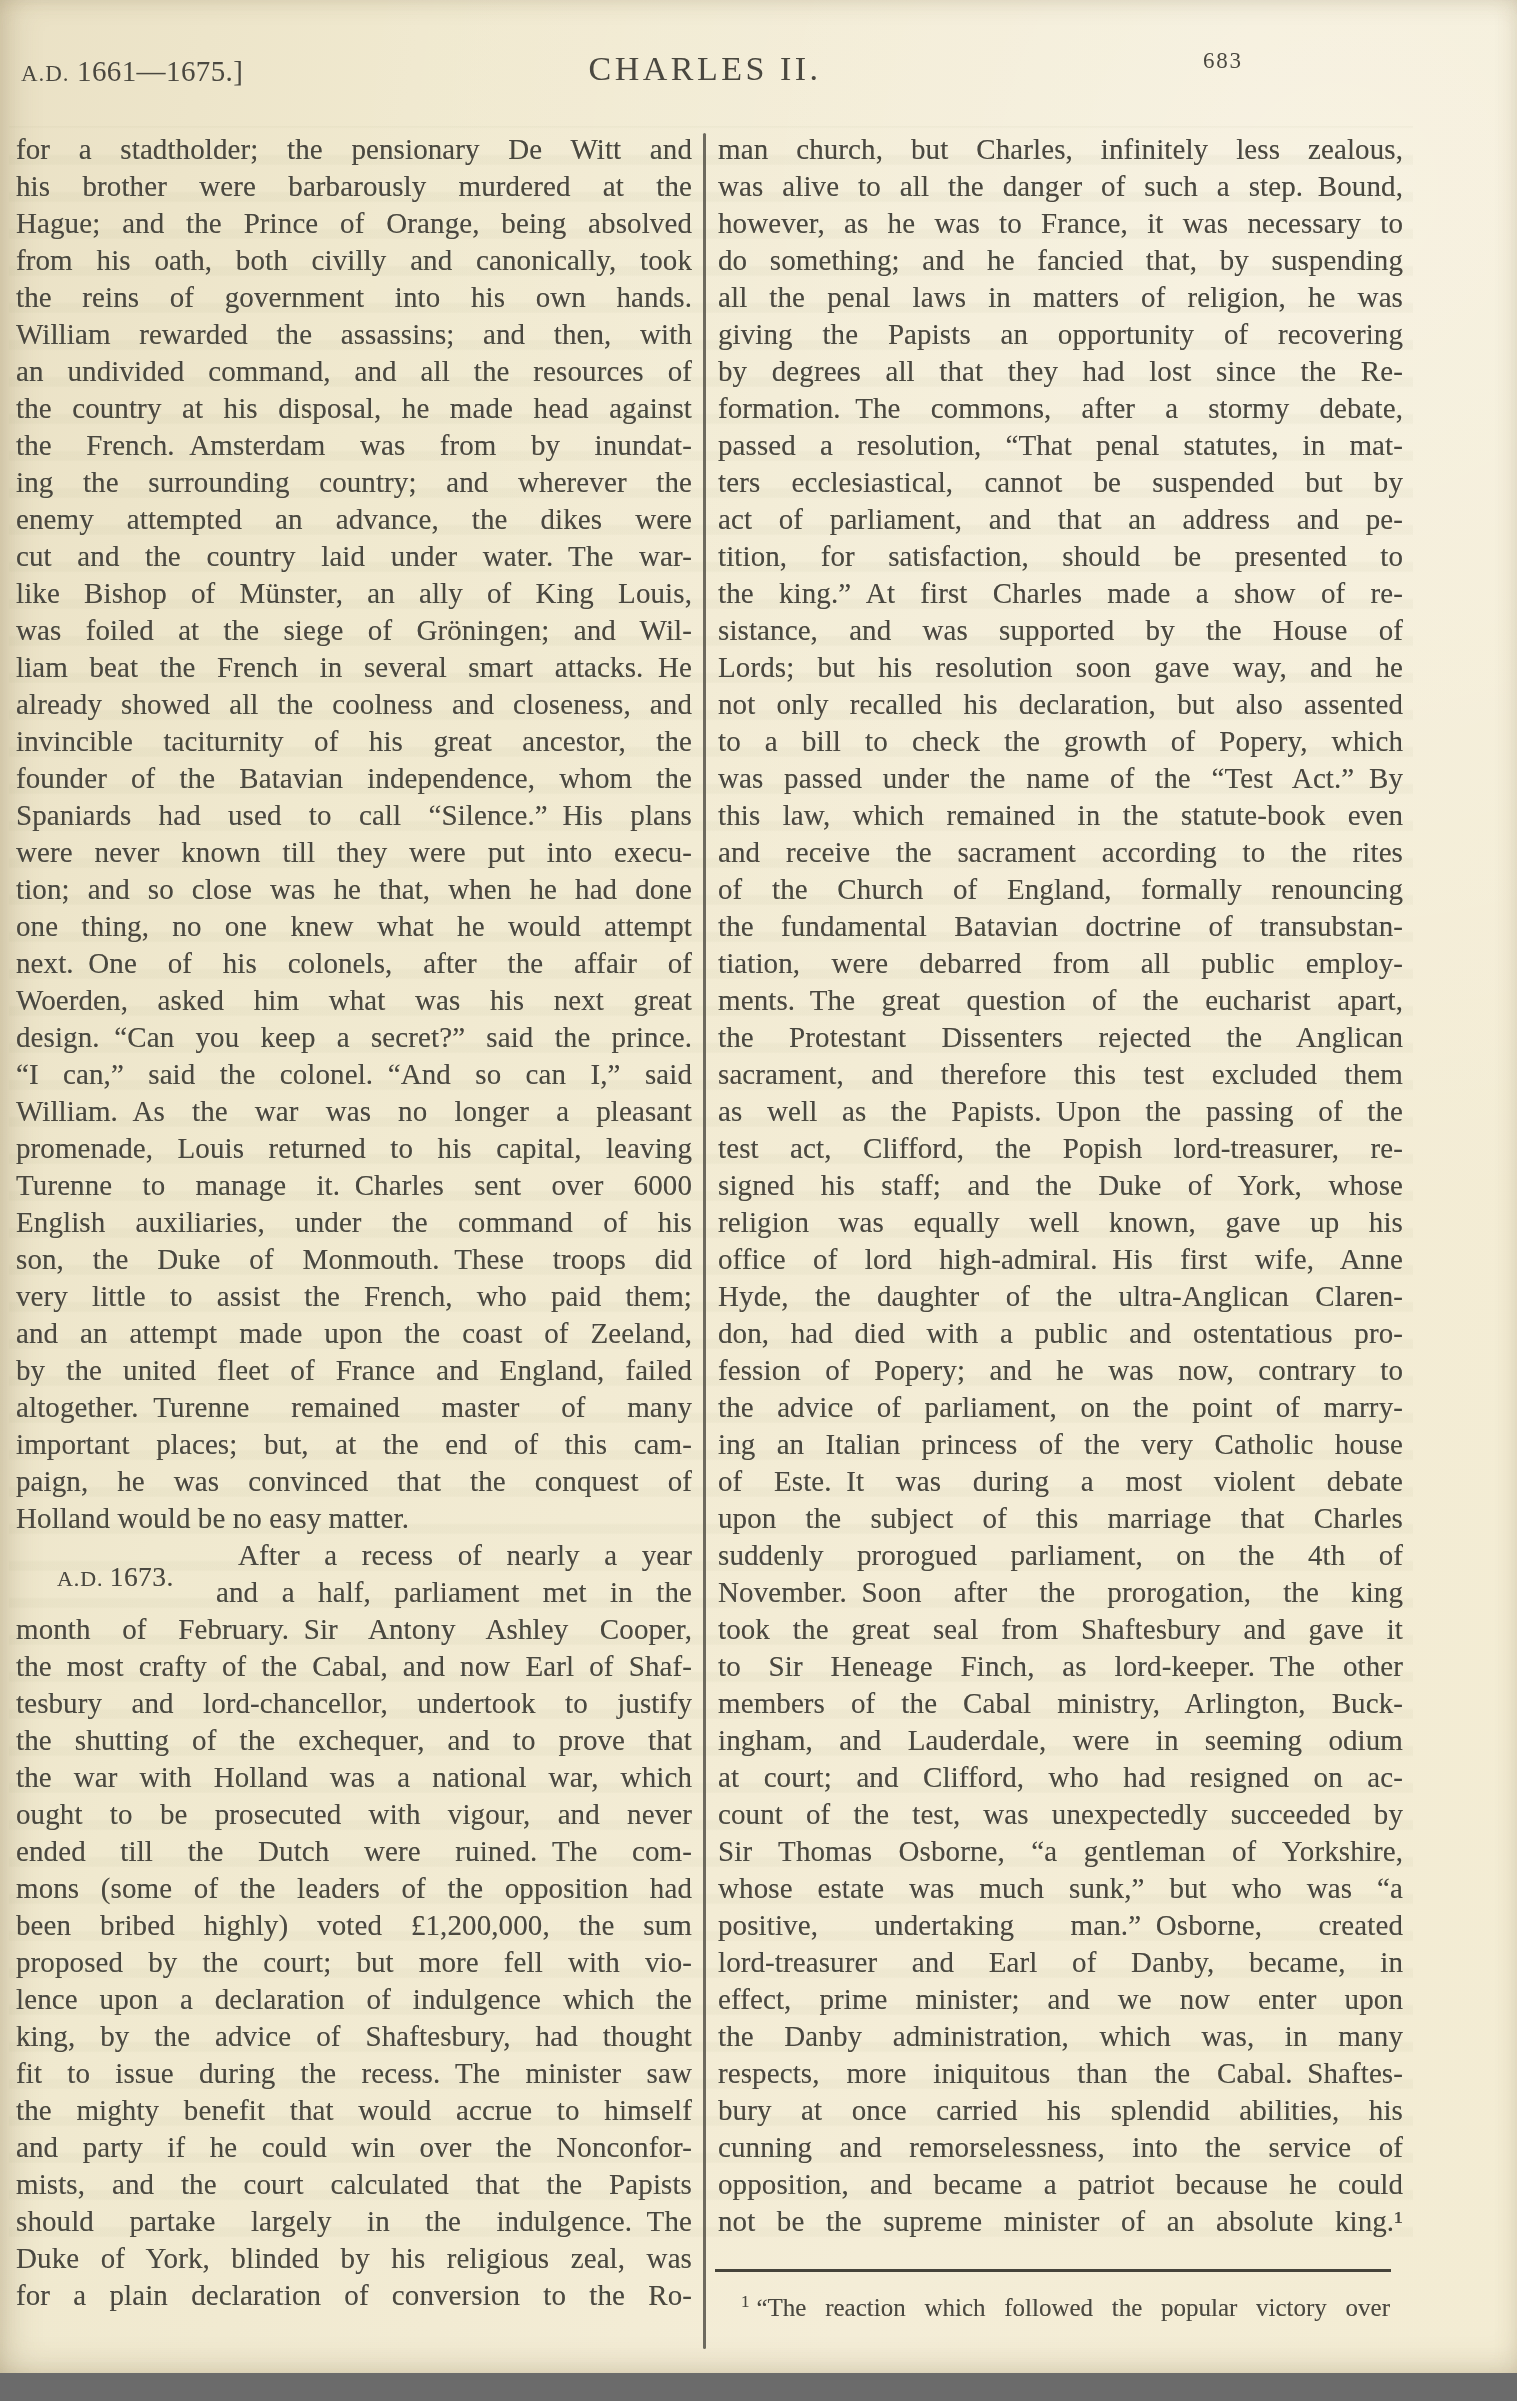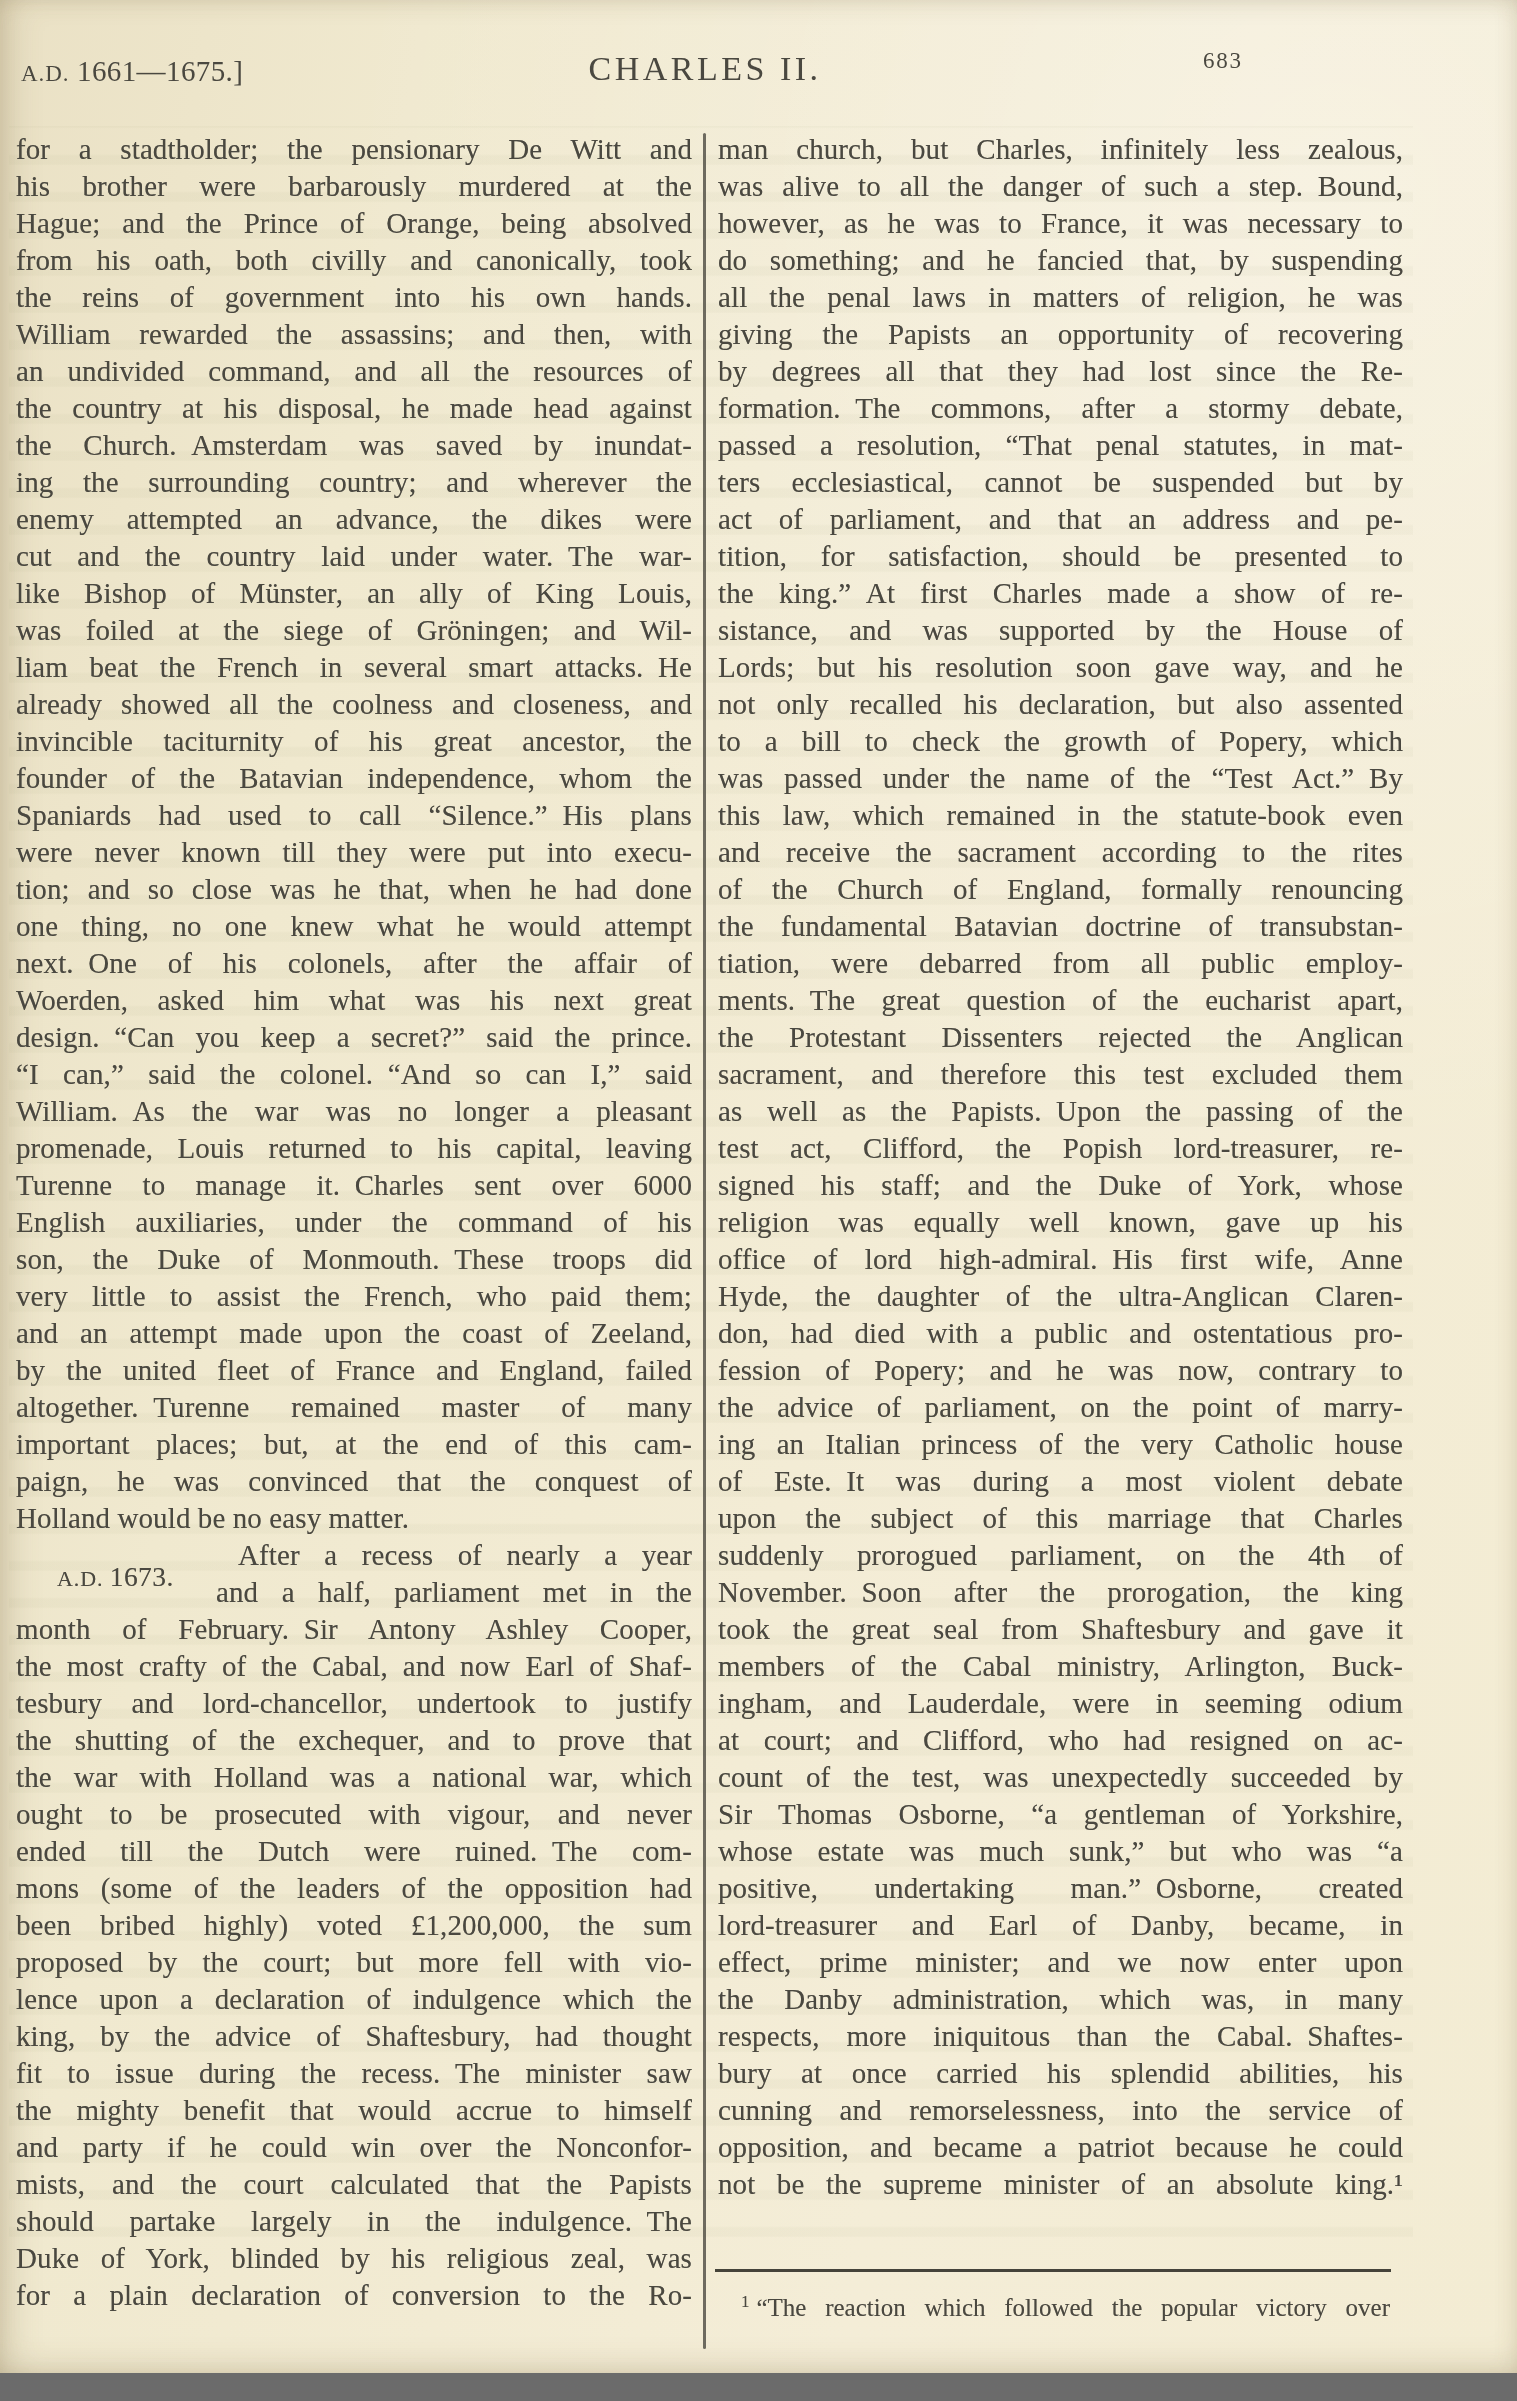--- a/index.html
+++ b/index.html
@@ -78,21 +78,21 @@
   <div class="column col-left" id="col-left">
       <div class="para">
         <div class="line">for a stadtholder; the pensionary De Witt and</div>
         <div class="line">his brother were barbarously murdered at the</div>
         <div class="line">Hague; and the Prince of Orange, being absolved</div>
         <div class="line">from his oath, both civilly and canonically, took</div>
         <div class="line">the reins of government into his own hands.</div>
         <div class="line">William rewarded the assassins; and then, with</div>
         <div class="line">an undivided command, and all the resources of</div>
         <div class="line">the country at his disposal, he made head against</div>
-        <div class="line">the Church. Amsterdam was saved by inundat-</div>
+        <div class="line">the French. Amsterdam was from by inundat-</div>
         <div class="line">ing the surrounding country; and wherever the</div>
         <div class="line">enemy attempted an advance, the dikes were</div>
         <div class="line">cut and the country laid under water. The war-</div>
         <div class="line">like Bishop of Münster, an ally of King Louis,</div>
         <div class="line">was foiled at the siege of Gröningen; and Wil-</div>
         <div class="line">liam beat the French in several smart attacks. He</div>
         <div class="line">already showed all the coolness and closeness, and</div>
         <div class="line">invincible taciturnity of his great ancestor, the</div>
         <div class="line">founder of the Batavian independence, whom the</div>
         <div class="line">Spaniards had used to call “Silence.” His plans</div>
@@ -178,20 +178,21 @@
         <div class="line">Hyde, the daughter of the ultra-Anglican Claren-</div>
         <div class="line">don, had died with a public and ostentatious pro-</div>
         <div class="line">fession of Popery; and he was now, contrary to</div>
         <div class="line">the advice of parliament, on the point of marry-</div>
         <div class="line">ing an Italian princess of the very Catholic house</div>
         <div class="line">of Este. It was during a most violent debate</div>
         <div class="line">upon the subject of this marriage that Charles</div>
         <div class="line">suddenly prorogued parliament, on the 4th of</div>
         <div class="line">November. Soon after the prorogation, the king</div>
         <div class="line">took the great seal from Shaftesbury and gave it</div>
+        <div class="line">to Sir Heneage Finch, as lord-keeper. The other</div>
         <div class="line">members of the Cabal ministry, Arlington, Buck-</div>
         <div class="line">ingham, and Lauderdale, were in seeming odium</div>
         <div class="line">at court; and Clifford, who had resigned on ac-</div>
         <div class="line">count of the test, was unexpectedly succeeded by</div>
         <div class="line">Sir Thomas Osborne, “a gentleman of Yorkshire,</div>
         <div class="line">whose estate was much sunk,” but who was “a</div>
         <div class="line">positive, undertaking man.” Osborne, created</div>
         <div class="line">lord-treasurer and Earl of Danby, became, in</div>
         <div class="line">effect, prime minister; and we now enter upon</div>
         <div class="line">the Danby administration, which was, in many</div>

